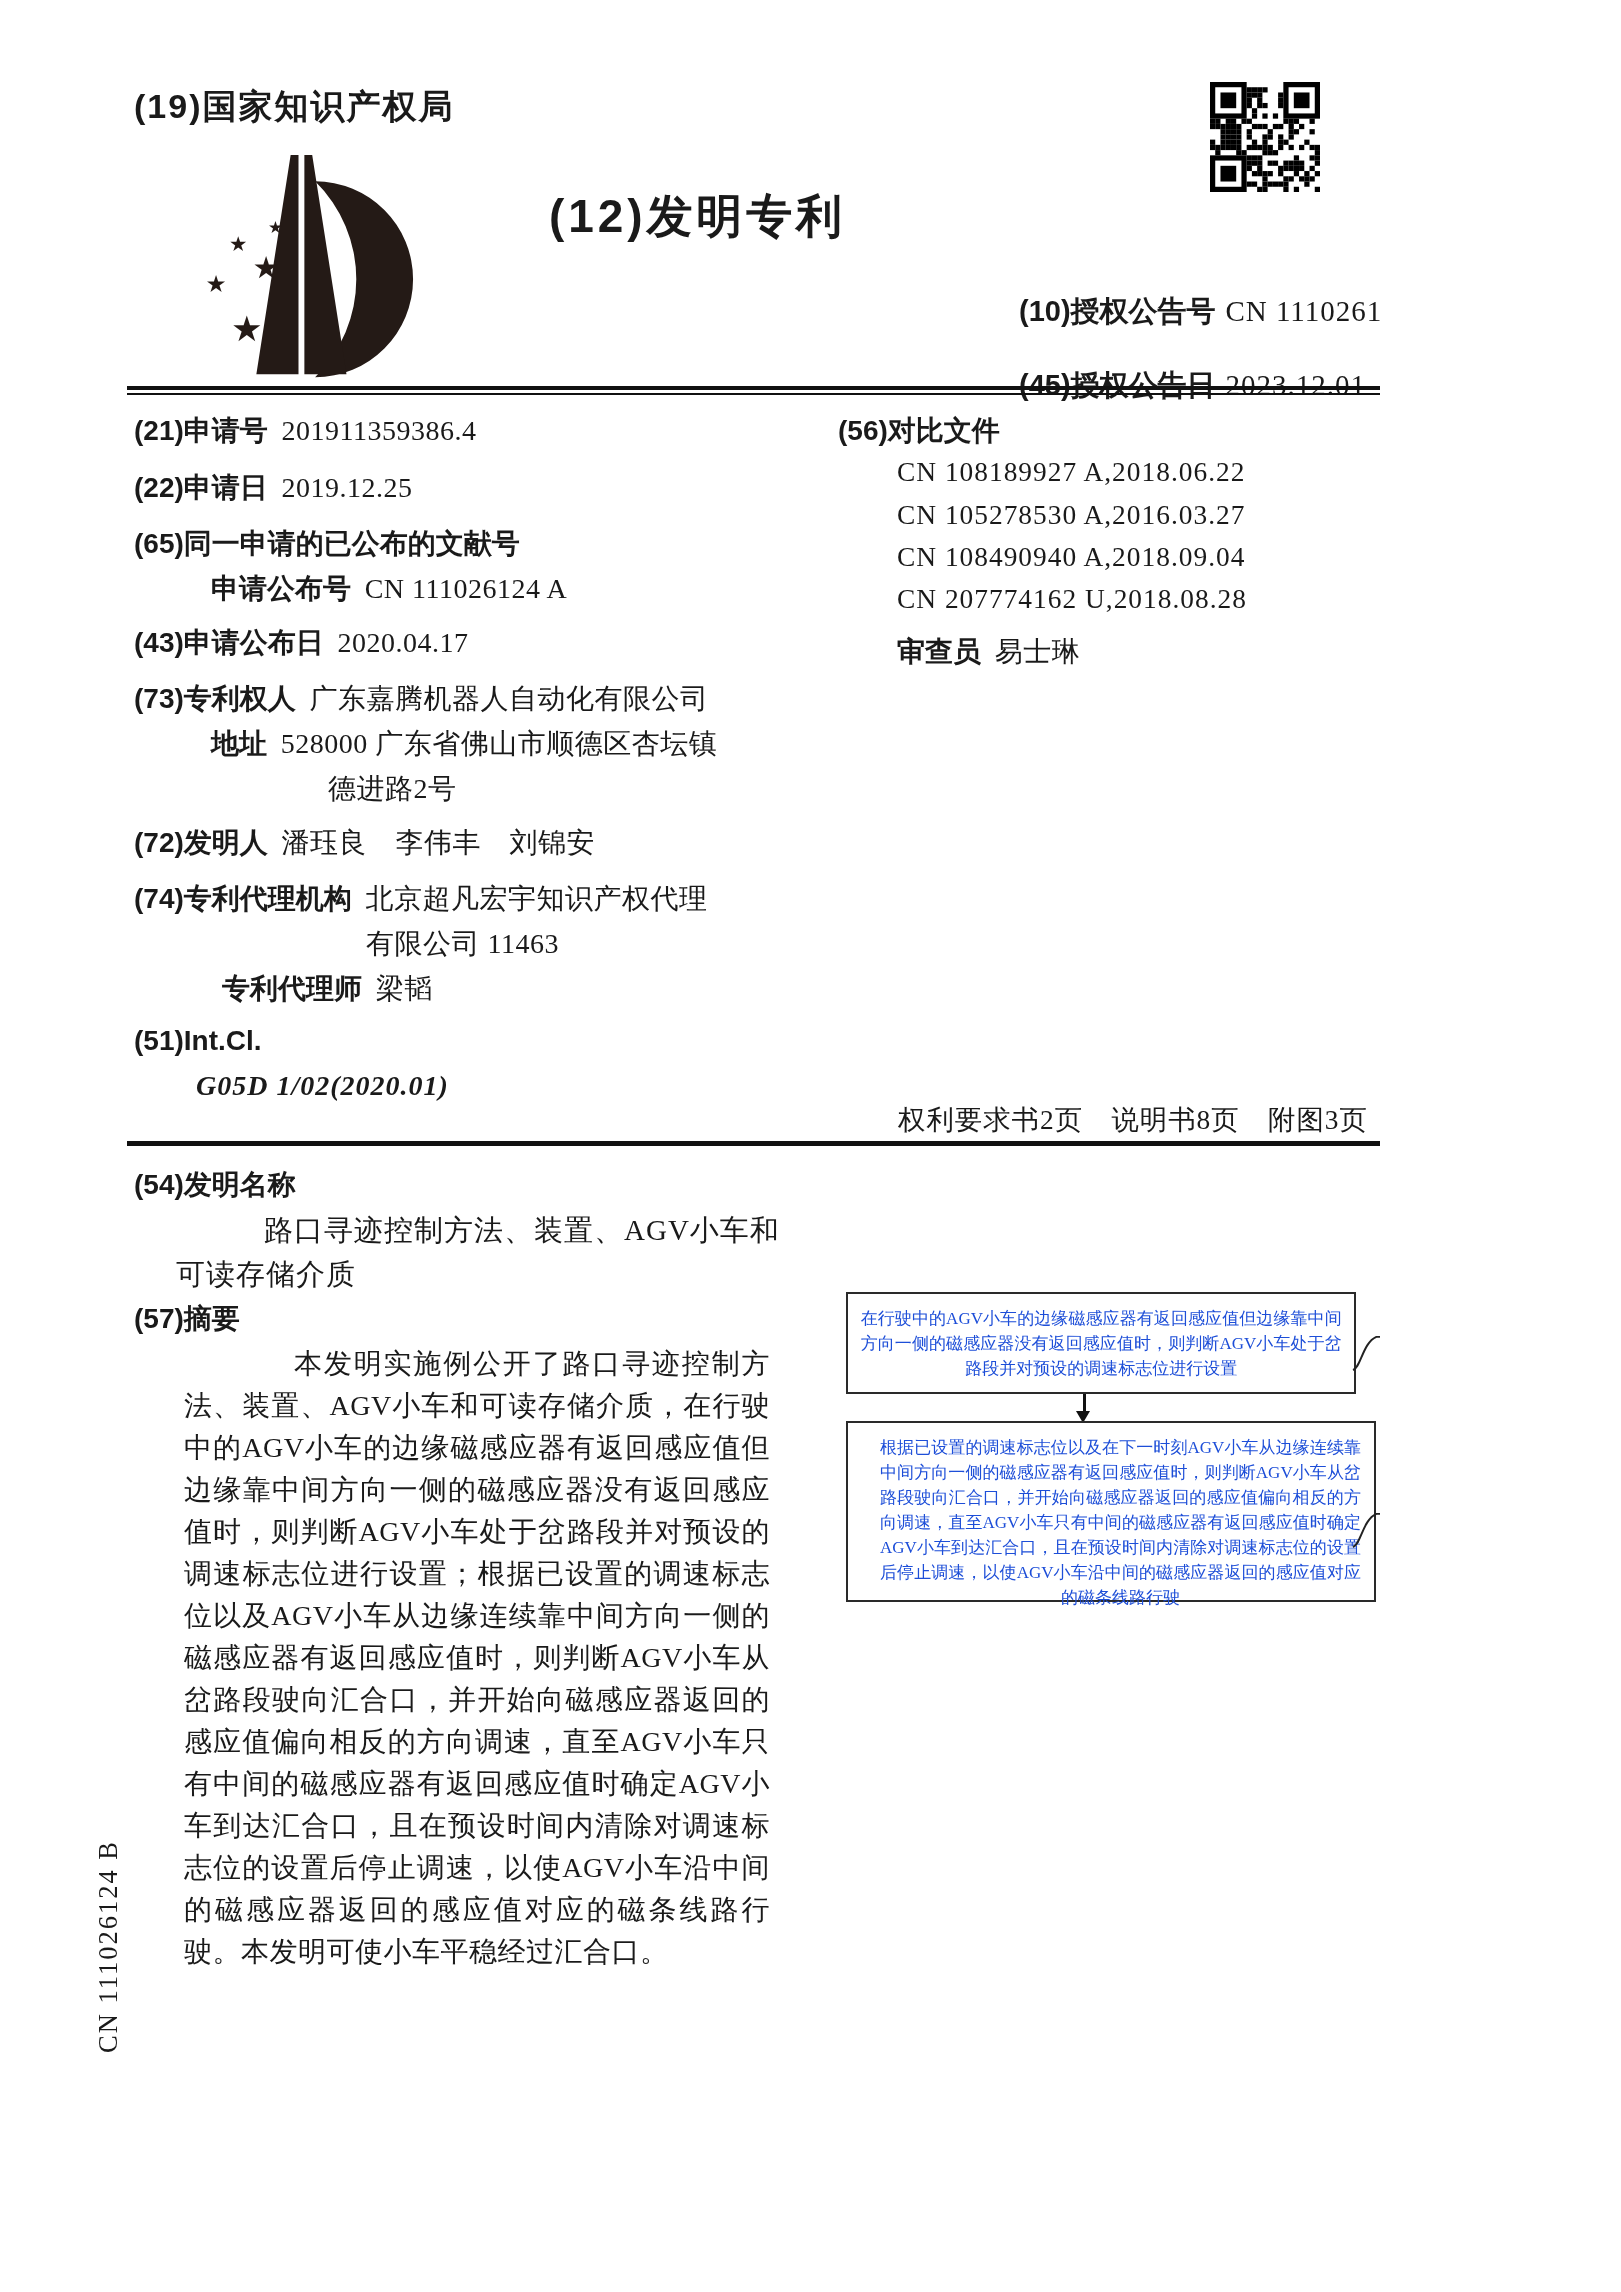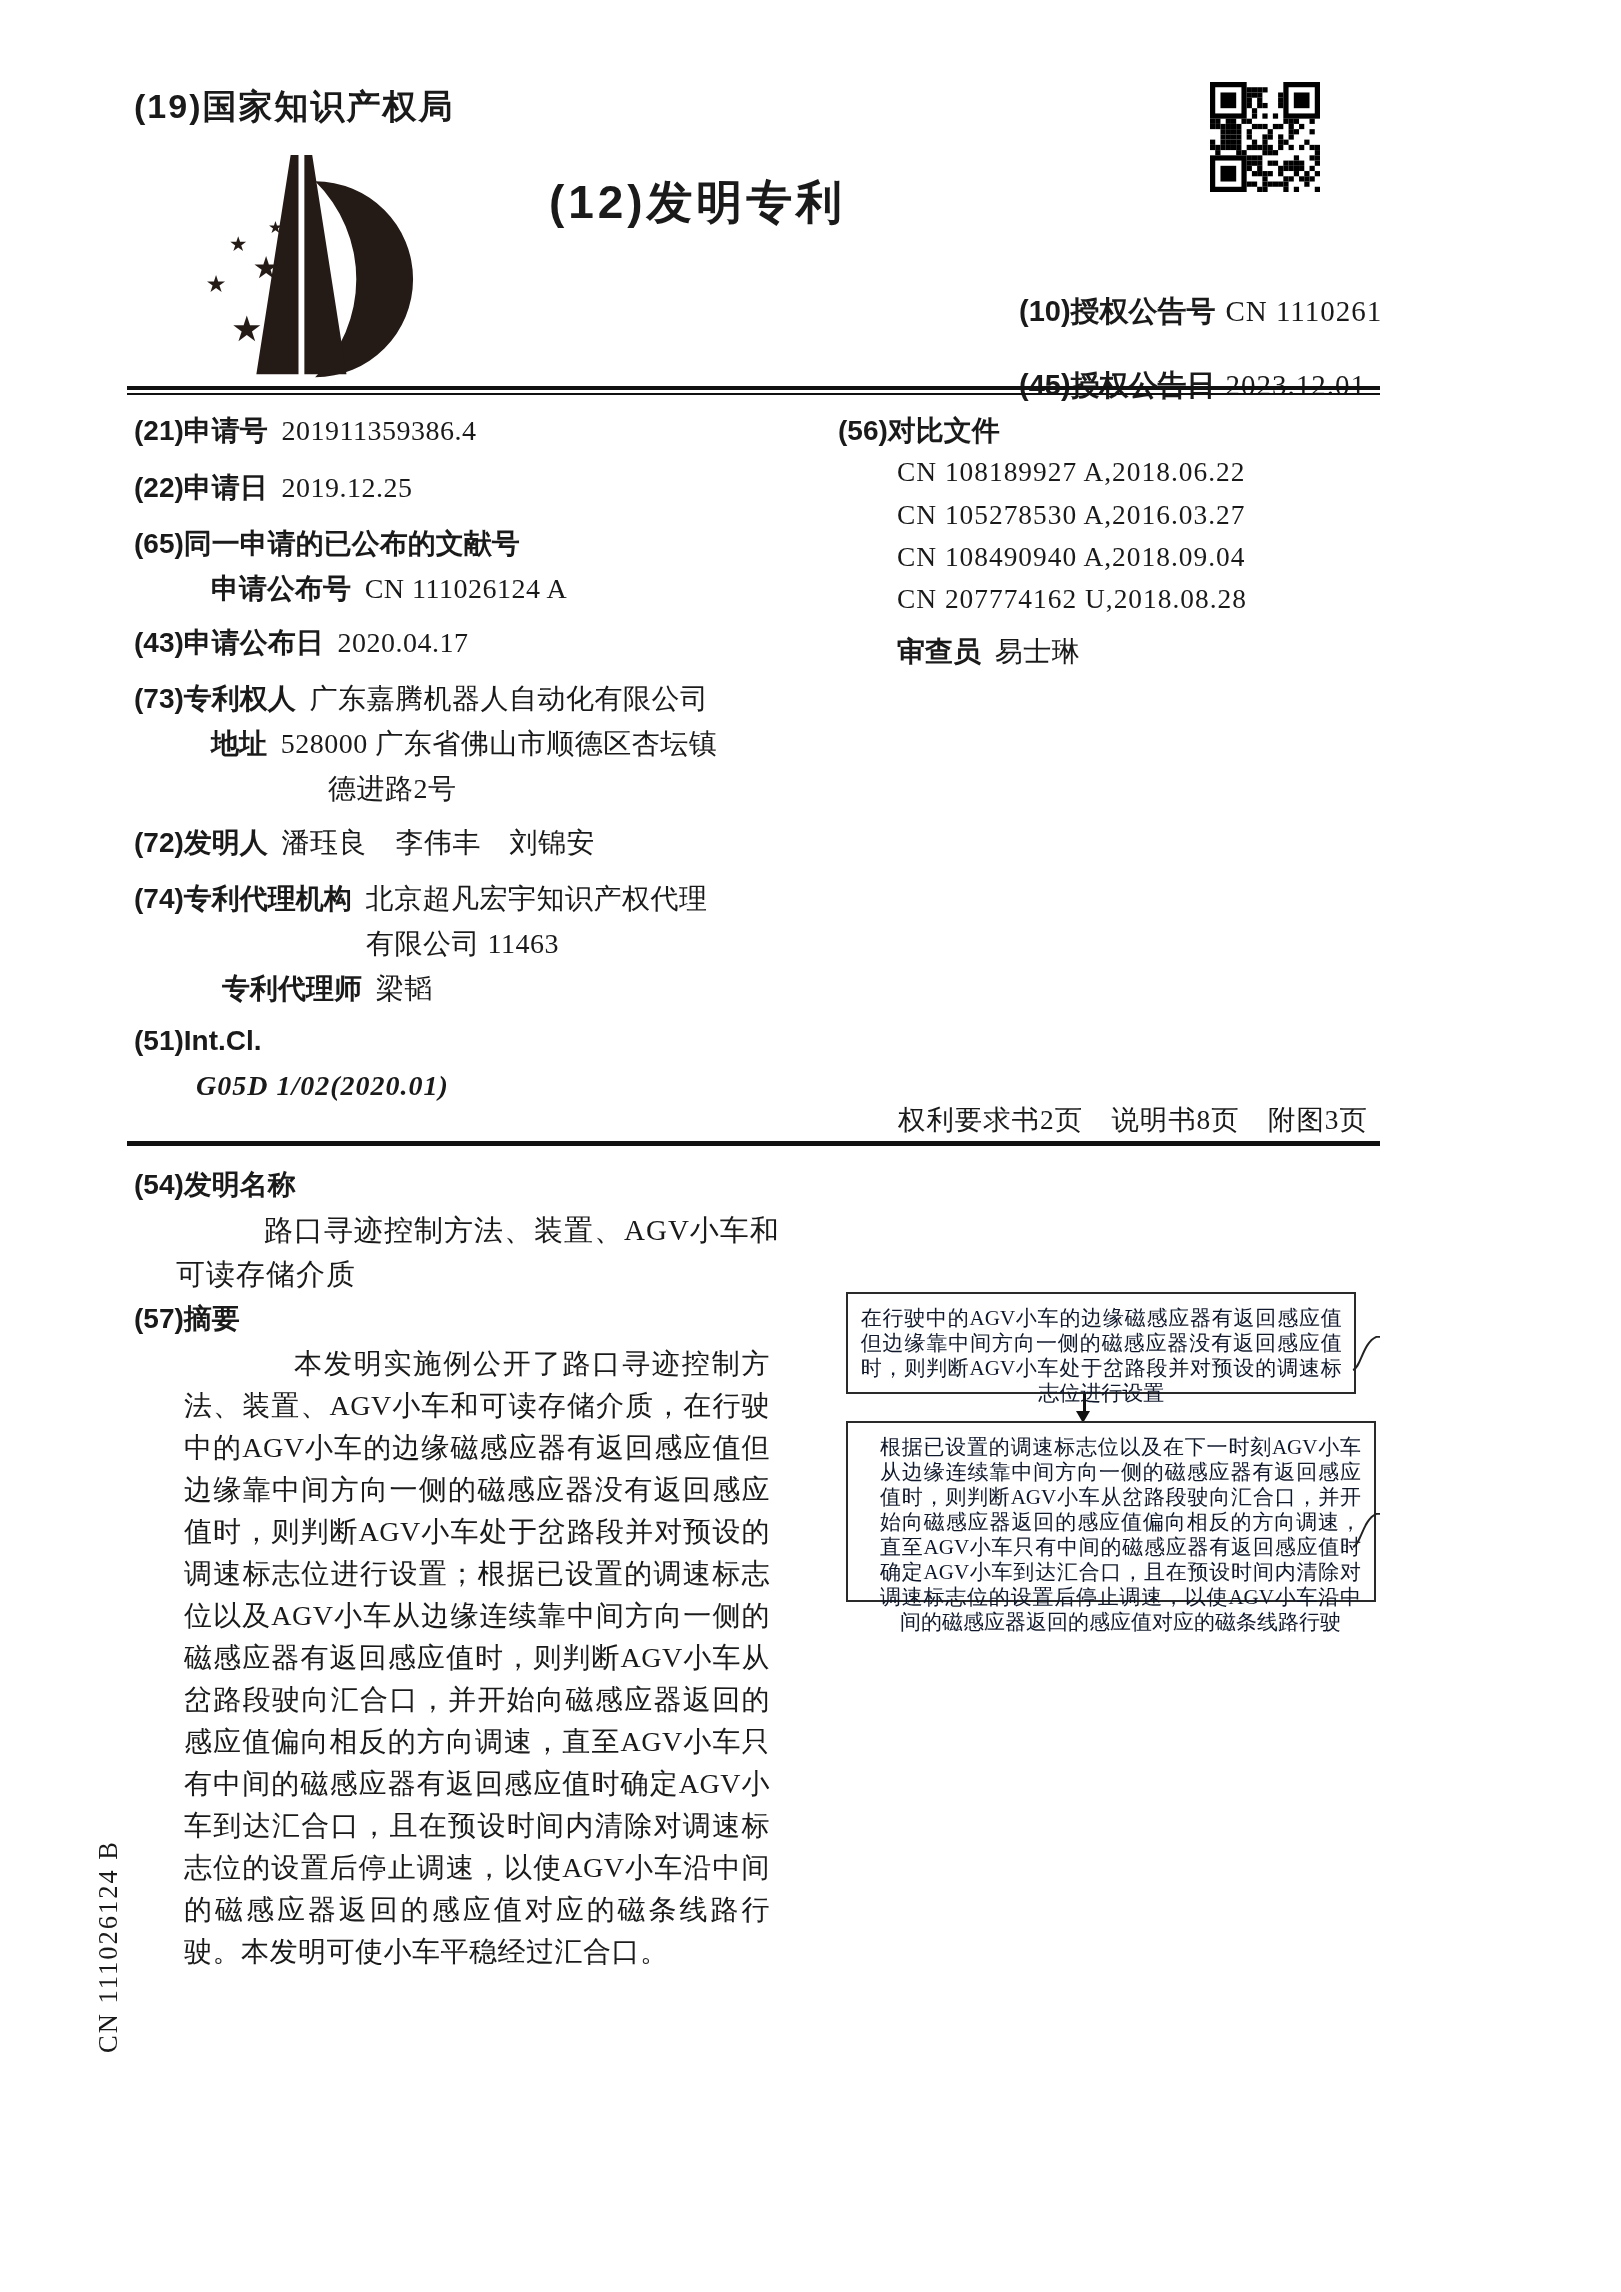--- a/index.html
+++ b/index.html
@@ -6,21 +6,21 @@
   .page{
     position:relative;width:1380px;height:2293px;background:#ffffff;
     color:#1a1a1a;overflow:hidden;
     font-family:"Liberation Serif","DejaVu Serif",serif;
   }
   .abs{position:absolute;}
   .sansb{font-family:"Liberation Sans","DejaVu Sans",sans-serif;font-weight:bold;}
   .serif{font-family:"Liberation Serif","DejaVu Serif",serif;}
   
   .office{left:134px;top:84px;font-size:34px;letter-spacing:2px;}
-  .doctype{left:549px;top:172px;font-size:46px;letter-spacing:3.9px;}
+  .doctype{left:549px;top:186px;font-size:46px;letter-spacing:3.9px;}
   .qr{left:1210px;top:82px;width:110px;height:110px;}
   .pubrow{left:1019px;top:292px;font-size:29px;white-space:nowrap;}
   .pubrow2{top:366px;}
   .pubval{font-family:"Liberation Serif","DejaVu Serif",serif;font-weight:normal;margin-left:9.8px;letter-spacing:1px;}
   .rule{left:127px;width:1366px;background:#111;}
   .rule-a{top:386px;height:3.9px;}
   .rule-b{top:393px;height:2px;}
   .rule-c{top:1141px;height:4.9px;}
   
   .frow{font-size:28px;white-space:nowrap;}
@@ -30,21 +30,21 @@
   .rightcol{left:838px;}
   .refline{left:897px;font-size:27.4px;letter-spacing:1px;}
   .classcode{font-weight:bold;font-style:italic;font-size:28px;letter-spacing:1px;}
   .pagesinfo{left:898px;top:1102px;font-size:27.4px;letter-spacing:1px;}
   
   .titleblock{left:176px;top:1208px;width:632px;font-size:29px;line-height:44px;text-indent:88px;letter-spacing:1px;}
   .abstract{left:184px;top:1343px;width:586px;font-size:28px;line-height:42px;
     text-align:justify;text-indent:110px;letter-spacing:0.5px;}
   
   .fbox{left:846px;width:481px;border:2px solid #2a2a2a;padding:11.8px 12.7px;
-    font-size:21px;line-height:25px;text-align:justify;text-align-last:center;color:#0f172a;}
+    font-size:17px;line-height:25px;text-align:justify;text-align-last:center;color:#1d4ed8;}
   .fbox1{top:1292px;height:74px;}
   .fbox2{top:1421px;height:153px;padding-left:32px;}
   .slabel{font-size:24.5px;letter-spacing:1px;font-weight:bold;}
   .s110{left:1388px;top:1321px;}
   .s120{left:1388px;top:1498px;}
   .connector{width:39px;height:43px;}
   .conn1{left:1351px;top:1329px;}
   .conn2{left:1351px;top:1506px;}
   .arrowline{left:1083px;top:1394px;width:2.5px;height:19.6px;background:#111;}
   .arrowhead{left:1076px;top:1411px;width:0;height:0;border-left:7.8px solid transparent;

